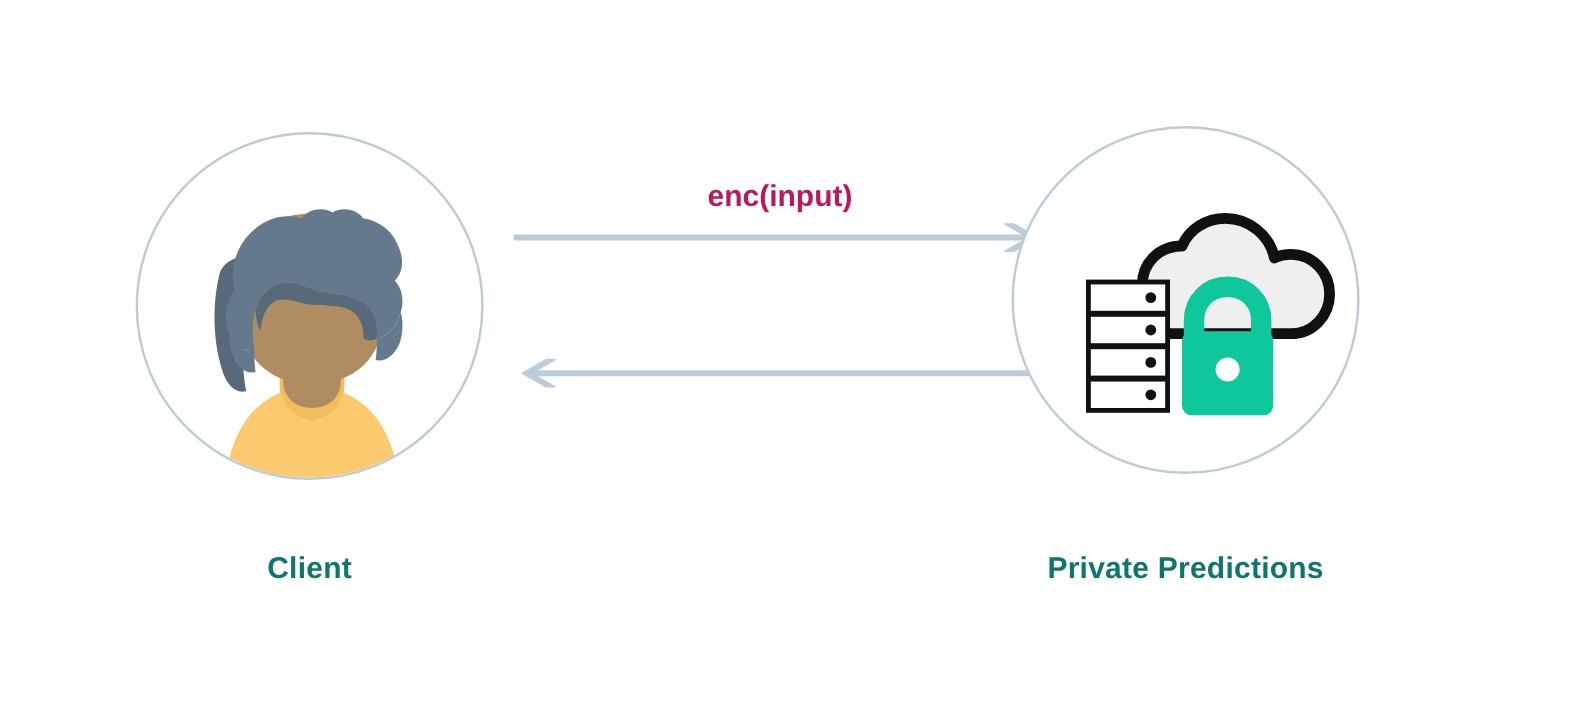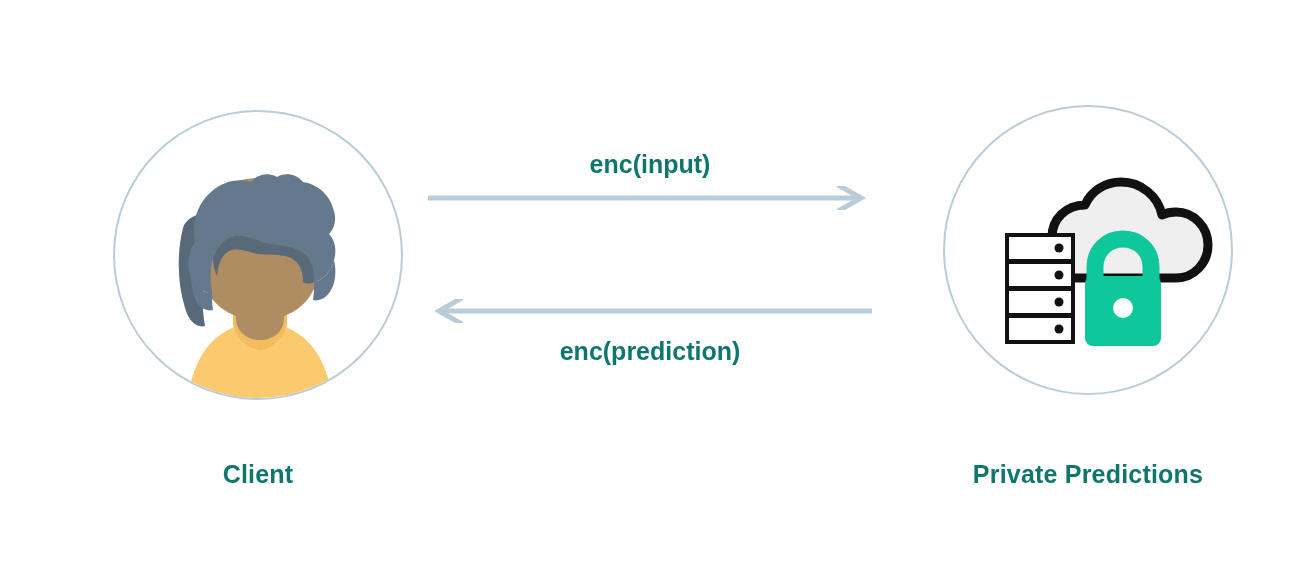--- a/index.html
+++ b/index.html
@@ -28,21 +28,21 @@
     box-sizing: border-box;
     overflow: hidden;
     background: #ffffff;
   }
   #client-node { left: 108px; top: 100px; width: 300px; height: 300px; }
   #client-circle {
     left: 0; top: 0; width: 290px; height: 290px;
     border: 2px solid #b9ccd8;
     margin-left: 5px; margin-top: 10px;
   }
-  #server-node { left: 938px; top: 100px; width: 300px; height: 300px; text-decoration: underline; }
+  #server-node { left: 838px; top: 100px; width: 300px; height: 300px; text-decoration: underline; }
   #server-circle {
     left: 0; top: 0; width: 290px; height: 290px;
     border: 2px solid #b9ccd8;
     margin-left: 5px; margin-top: 5px;
   }
   .node-caption {
     position: absolute;
     width: 100%;
     text-align: center;
     font-size: 25px;
@@ -61,21 +61,21 @@
 
   .arrow-group { position: absolute; }
   #arrow-top { left: 420px; top: 150px; width: 460px; height: 60px; }
   #arrow-bottom { left: 420px; top: 285px; width: 460px; height: 110px; }
   .arrow-label {
     position: absolute;
     width: 460px;
     text-align: center;
     font-size: 25px;
     font-weight: bold;
-    color: #0f766e;
+    color: #be185d;
     white-space: nowrap;
   }
   #label-top { left: 0; top: 0px; }
   #label-bottom { left: 0; top: 52px; }
   .arrow-svg { position: absolute; left: 0; }
   #arrow-top-svg { top: 36px; }
   #arrow-bottom-svg { top: 14px; }
 </style>
 </head>
 <body>
@@ -141,21 +141,20 @@
       <line x1="8" y1="12" x2="436" y2="12" stroke="#b9ccd8" stroke-width="5"></line>
       <polyline points="420,0 441,12 420,24" fill="none" stroke="#b9ccd8" stroke-width="5" stroke-linecap="square" stroke-linejoin="miter"></polyline>
     </svg>
   </div>
 
   <div class="arrow-group" id="arrow-bottom">
     <svg class="arrow-svg" id="arrow-bottom-svg" width="460" height="24" viewBox="0 0 460 24">
       <line x1="24" y1="12" x2="452" y2="12" stroke="#b9ccd8" stroke-width="5"></line>
       <polyline points="40,0 19,12 40,24" fill="none" stroke="#b9ccd8" stroke-width="5" stroke-linecap="square" stroke-linejoin="miter"></polyline>
     </svg>
-    <div class="arrow-label" id="label-bottom">enc(prediction)</div>
   </div>
 
   <div class="node" id="server-node">
     <div class="node-circle" id="server-circle">
       <svg class="server-svg" width="290" height="290" viewBox="0 0 290 290">
 
         <g>
           <path d="M107 130
                    C107 112 121 98 140 98
                    C146 84 160 75 176 75

